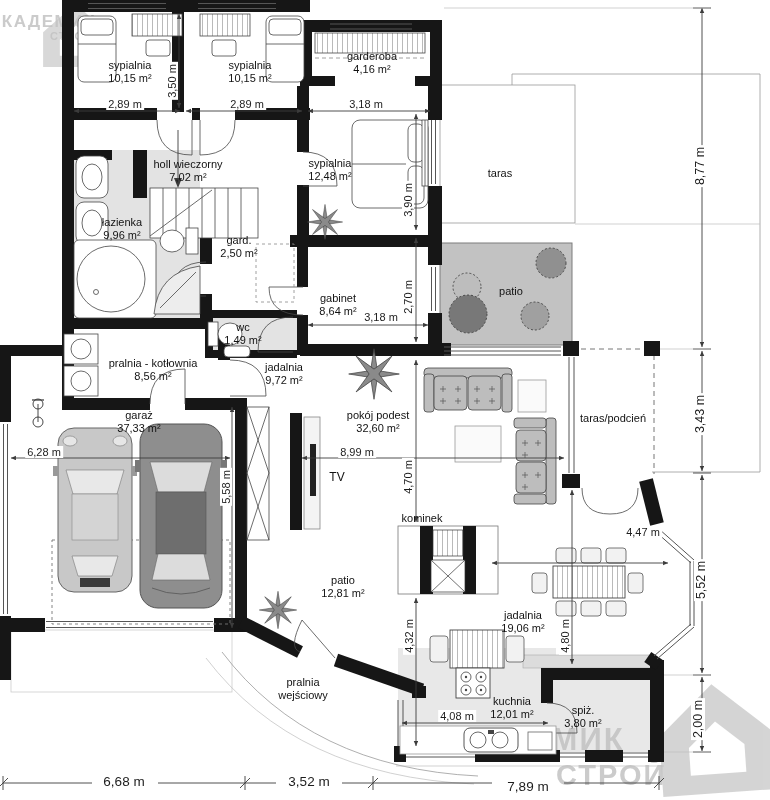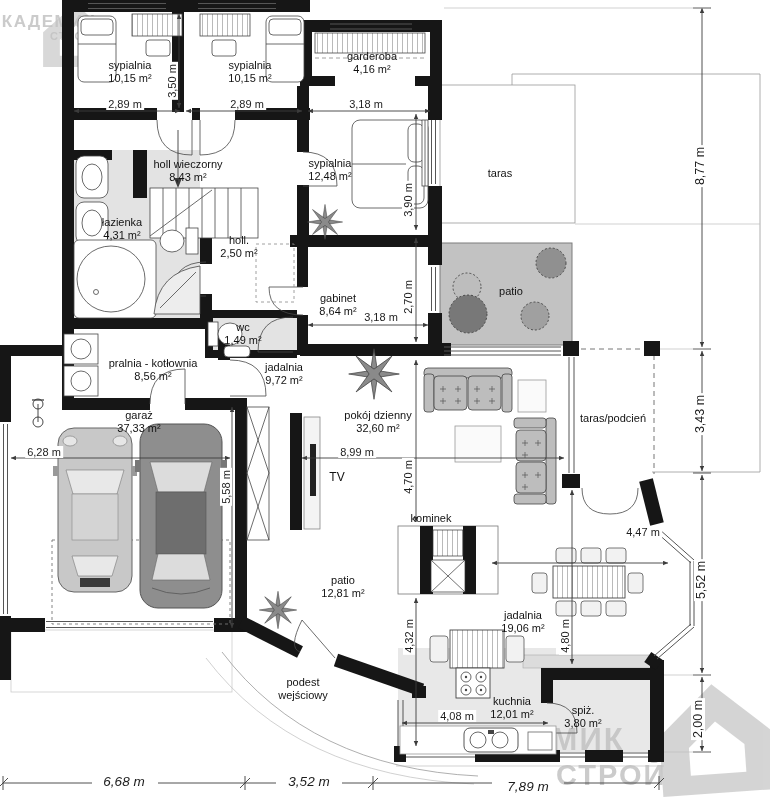--- a/index.html
+++ b/index.html
@@ -5,21 +5,21 @@
   html,body{margin:0;padding:0;background:#fff;}
   .stage{position:relative;width:770px;height:800px;background:#fff;overflow:hidden;
          font-family:"Liberation Sans",sans-serif;}
   .plan-svg{position:absolute;left:0;top:0;}
   .lbl{position:absolute;transform:translate(-50%,-50%);text-align:center;
        font:11px/12.5px "Liberation Sans",sans-serif;color:#121212;white-space:nowrap;}
   .dim{position:absolute;transform:translate(-50%,-50%);font:11px "Liberation Sans",sans-serif;
        color:#1d1d1d;background:#fff;padding:0 2px;white-space:nowrap;}
   .dim.rot{transform:translate(-50%,-50%) rotate(-90deg);}
   .dim.side{font-size:12.5px;}
-  .dim.big{font-size:13.5px;font-style:italic;}
+  .dim.big{font-size:13.5px;}
   .wmt{font-family:"Liberation Sans",sans-serif;font-weight:bold;fill:#c2c2c2;opacity:.85;}
   .w{fill:#161616;}
   .ln{stroke:#555;stroke-width:1;fill:none;}
   .dr{stroke:#474747;stroke-width:.8;fill:none;}
   .fu{stroke:#464646;stroke-width:.8;fill:#fff;}
   .dl{stroke:#3c3c3c;stroke-width:.9;fill:none;marker-start:url(#arr);marker-end:url(#arr);}
   .tk{stroke:#3c3c3c;stroke-width:.9;}
   .ext{stroke:#bdbdbd;stroke-width:.7;}
   .thin{stroke:#9a9a9a;stroke-width:.8;fill:none;}
   .dash{stroke:#666;stroke-width:.9;fill:none;stroke-dasharray:5 4;}
@@ -462,28 +462,28 @@
 <div class="lbl" style="left:372px;top:62px">
   <div>garderoba</div>
   <div>4,16 m²</div>
 </div>
 <div class="lbl" style="left:330px;top:169px">
   <div>sypialnia</div>
   <div>12,48 m²</div>
 </div>
 <div class="lbl" style="left:188px;top:170px">
   <div>holl wieczorny</div>
-  <div>8,43 m²</div>
+  <div>7,02 m²</div>
 </div>
 <div class="lbl" style="left:122px;top:228px">
   <div>łazienka</div>
-  <div>4,31 m²</div>
+  <div>9,96 m²</div>
 </div>
 <div class="lbl" style="left:239px;top:246px">
-  <div>holl.</div>
+  <div>gard.</div>
   <div>2,50 m²</div>
 </div>
 <div class="lbl" style="left:338px;top:304px">
   <div>gabinet</div>
   <div>8,64 m²</div>
 </div>
 <div class="lbl" style="left:243px;top:333px">
   <div>wc</div>
   <div>1,49 m²</div>
 </div>
@@ -493,21 +493,21 @@
 </div>
 <div class="lbl" style="left:284px;top:373px">
   <div>jadalnia</div>
   <div>9,72 m²</div>
 </div>
 <div class="lbl" style="left:139px;top:421px">
   <div>garaż</div>
   <div>37,33 m²</div>
 </div>
 <div class="lbl" style="left:378px;top:421px">
-  <div>pokój dzienny</div>
+  <div>pokój podest</div>
   <div>32,60 m²</div>
 </div>
 <div class="lbl" style="left:343px;top:586px">
   <div>patio</div>
   <div>12,81 m²</div>
 </div>
 <div class="lbl" style="left:523px;top:621px">
   <div>jadalnia</div>
   <div>19,06 m²</div>
 </div>
@@ -516,24 +516,24 @@
   <div>12,01 m²</div>
 </div>
 <div class="lbl" style="left:583px;top:716px">
   <div>spiż.</div>
   <div>3,80 m²</div>
 </div>
 
 <div class="lbl" style="left:500px;top:173px">taras</div>
 <div class="lbl" style="left:511px;top:291px">patio</div>
 <div class="lbl" style="left:613px;top:418px">taras/podcień</div>
-<div class="lbl" style="left:431px;top:518px">kominek</div>
+<div class="lbl" style="left:422px;top:518px">kominek</div>
 <div class="lbl" style="left:337px;top:477px;font-size:12px">TV</div>
 <div class="lbl" style="left:303px;top:688px">
-  <div>podest</div>
+  <div>pralnia</div>
   <div>wejściowy</div>
 </div>
 
 <div class="dim" style="left:125px;top:104px">2,89 m</div>
 <div class="dim" style="left:247px;top:104px">2,89 m</div>
 <div class="dim" style="left:366px;top:104px">3,18 m</div>
 <div class="dim rot" style="left:172px;top:81px">3,50 m</div>
 <div class="dim rot" style="left:408px;top:200px">3,90 m</div>
 <div class="dim" style="left:381px;top:317px">3,18 m</div>
 <div class="dim rot" style="left:408px;top:297px">2,70 m</div>

